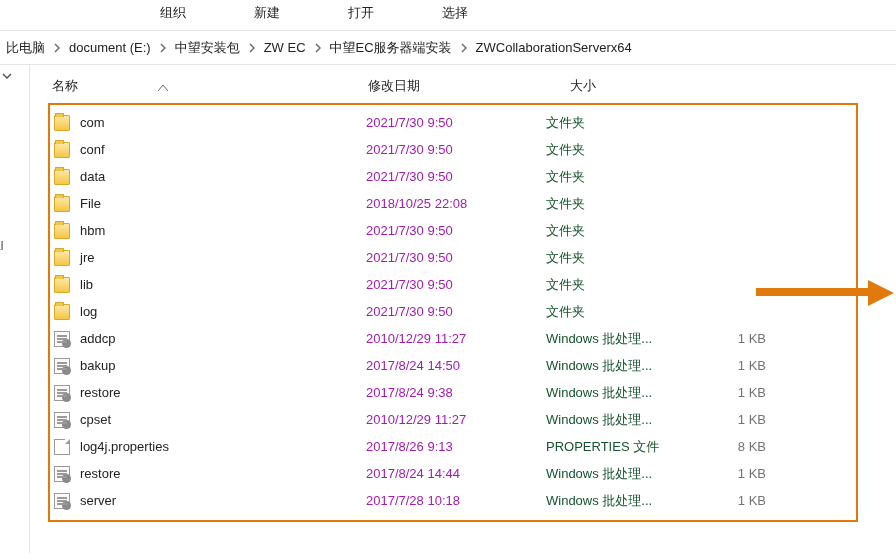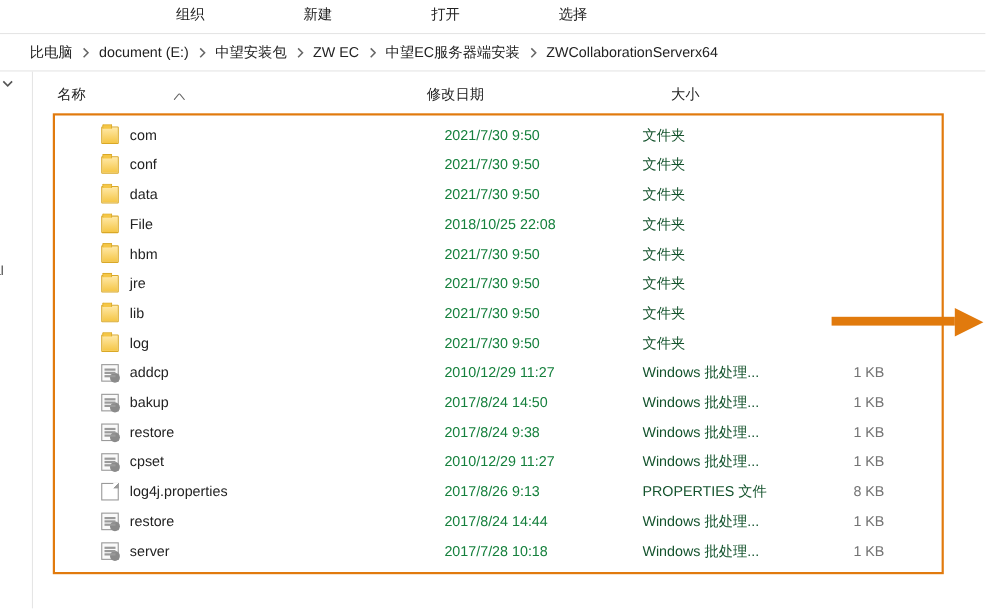--- a/index.html
+++ b/index.html
@@ -1,44 +1,44 @@
 <!DOCTYPE html>
 <html><head>
 <meta charset="utf-8">
 <style>
   * { box-sizing: border-box; margin: 0; padding: 0; font-family: "Microsoft YaHei", "Segoe UI", sans-serif; font-size: 13px; color: #222; }
   body { background: #fff; width: 896px; height: 560px; overflow: hidden; position: relative; }
 
-  .ribbon { height: 38px; display: flex; align-items: flex-start; padding-left: 160px; gap: 90px; color: #333; }
+  .ribbon { height: 38px; display: flex; align-items: flex-start; padding-left: 160px; gap: 68px; color: #333; }
   .ribbon span { padding-top: 4px; }
 
   .divider { height: 1px; background: #e5e5e5; margin-top: -8px; }
 
   .addrbar { height: 34px; display: flex; align-items: center; padding-left: 0px; border-bottom: 1px solid #e5e5e5; }
-  .crumb { display: inline-flex; align-items: center; padding-left: 21px; }
+  .crumb { display: inline-flex; align-items: center; }
   .crumb .seg { padding: 4px 6px; cursor: default; white-space: nowrap; }
   .crumb .chev { width: 12px; display: inline-flex; justify-content: center; color: #666; }
   .chev svg { width: 8px; height: 10px; }
 
   .main { display: flex; height: calc(560px - 38px - 34px); }
   .navpane { width: 30px; border-right: 1px solid #e5e5e5; padding-top: 4px; }
   .navpane .stub { height: 20px; width: 10px; margin-left: 2px; color: #555; }
 
   .listwrap { flex: 1; position: relative; padding: 6px 8px 0 18px; }
-  .columns { display: flex; height: 30px; align-items: center; color: #444; font-size: 13px; gap: 20px; }
+  .columns { display: flex; height: 30px; align-items: center; color: #444; font-size: 13px; }
   .col-name   { width: 320px; padding-left: 4px; display:flex; align-items:center; }
   .col-date   { width: 180px; }
   .col-type   { width: 150px; }
   .col-size   { width: 80px; text-align: center; padding-right: 10px; }
   .sortcaret { margin-left: 80px; color: #666; }
 
   .filebox { border: 2px solid #e17a0d; padding: 4px 0 6px 0; margin-top: 2px; margin-right: 30px; }
   .row { display: flex; height: 27px; align-items: center; }
-  .row .cell-name { width: 316px; display: flex; align-items: center; padding-left: 4px; margin-left: 38px; }
-  .row .cell-date { width: 180px; color: #15803d; }
+  .row .cell-name { width: 316px; display: flex; align-items: center; padding-left: 4px; }
+  .row .cell-date { width: 180px; color: #a21caf; }
   .row .cell-type { width: 150px; color: #14532d; white-space: nowrap; overflow: hidden; text-overflow: ellipsis; }
   .row .cell-size { width: 76px; text-align: right; color: #737373; padding-right: 6px; }
 
   .ico { width: 16px; height: 16px; margin-right: 10px; display:inline-flex; align-items:center; justify-content:center; }
   .ico-folder { background: linear-gradient(#ffe9a8,#f5c646); border:1px solid #d9a826; border-radius:1px; position:relative; }
   .ico-folder::before { content:""; position:absolute; top:-3px; left:0; width:7px; height:3px; background:#f5c646; border:1px solid #d9a826; border-bottom:none; border-radius:1px 1px 0 0; }
   .ico-bat { border:1px solid #9a9a9a; background:#fafafa; position:relative; }
   .ico-bat::after { content:""; position:absolute; left:2px; right:2px; top:3px; height:2px; background:#9a9a9a; box-shadow: 0 3px 0 #9a9a9a, 0 6px 0 #9a9a9a; }
   .ico-bat .gear { position:absolute; right:-2px; bottom:-2px; width:9px; height:9px; border-radius:50%; background:#8a8a8a; }
   .ico-file { border:1px solid #9a9a9a; background:#fff; position:relative; }

